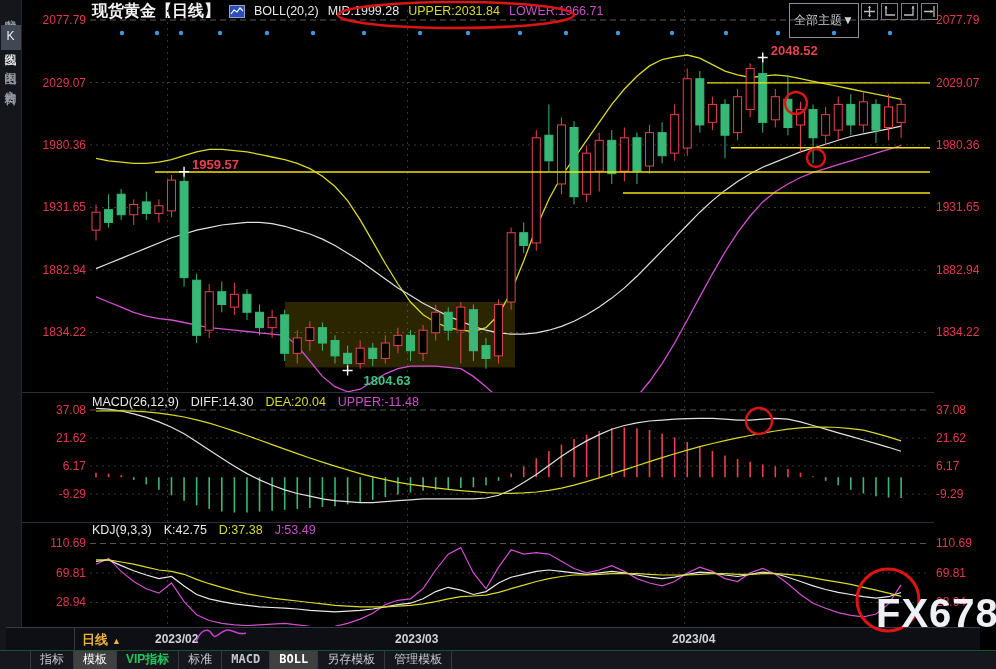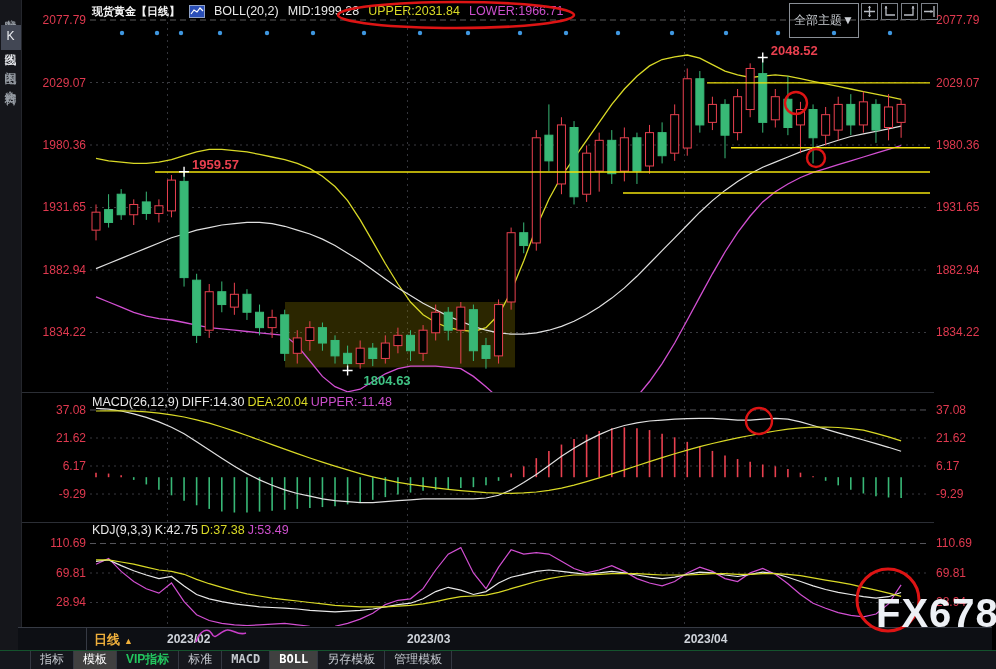--- a/index.html
+++ b/index.html
@@ -1,31 +1,31 @@
 <!DOCTYPE html>
 <html><head>
 <meta charset="utf-8">
 <style>
   html,body{margin:0;padding:0;background:#000;}
   body{width:996px;height:669px;position:relative;overflow:hidden;font-family:"Liberation Sans",sans-serif;}
   #sidebar{position:absolute;left:0;top:0;width:22px;height:650px;background:#15161b;border-right:1px solid #24262c;display:flex;flex-direction:column;align-items:center;padding-top:6px;gap:8px;z-index:2;box-sizing:border-box;}
   .side-tab{writing-mode:vertical-rl;text-orientation:upright;font-size:12px;letter-spacing:1px;color:#9aa0a8;padding:4px 1px;line-height:18px;}
   .side-tab.selected{background:#424754;color:#eceef2;}
   #header{position:absolute;left:92px;top:3px;height:16px;display:flex;align-items:center;gap:9px;font-size:12.5px;z-index:3;white-space:nowrap;}
-  .title{font-weight:bold;font-size:11px;color:#f2f2f2;}
+  .title{font-weight:bold;font-size:16px;color:#f2f2f2;}
   .c-white{color:#e8e8e8;} .c-yellow{color:#d9d926;} .c-magenta{color:#cc4fcc;}
   #theme-btn{position:absolute;left:789px;top:3px;border:1px solid #8a8f96;color:#cdd1d6;font-size:12px;padding:9px 4px;height:15px;line-height:15px;z-index:3;}
   #win-icons{position:absolute;left:861px;top:3px;display:flex;gap:3px;z-index:3;}
   .win-ic{width:15px;height:15px;border:1px solid #7a7f87;display:block;}
-  #macd-header,#kdj-header{position:absolute;left:92px;font-size:12.5px;display:flex;gap:3px;z-index:3;white-space:nowrap;align-items:flex-end;}
+  #macd-header,#kdj-header{position:absolute;left:92px;font-size:12.5px;display:flex;gap:12px;z-index:3;white-space:nowrap;align-items:flex-end;}
   #macd-header{top:395px;} #kdj-header{top:523px;}
   #ylabels span{position:absolute;font-size:12px;color:#e0394f;z-index:3;}
   .yl-left{left:28px;width:58px;text-align:right;}
   .yl-right{left:936px;}
-  #axis-row{position:absolute;left:18px;top:627px;width:974px;height:22px;background:#0d0f14;border-top:1px solid #363a44;z-index:2;}
+  #axis-row{position:absolute;left:6px;top:627px;width:974px;height:22px;background:#0d0f14;border-top:1px solid #363a44;z-index:2;}
   #period{position:absolute;left:76px;top:3px;color:#f0b03c;font-weight:bold;font-size:13px;}
   .tri{font-size:9px;margin-left:4px;}
   .month-label{position:absolute;top:4px;font-size:12px;color:#cfd3da;font-weight:bold;}
   .axis-div{position:absolute;left:68px;top:0;width:1px;height:22px;background:#363a44;}
   #toolbar{position:absolute;left:0;top:650px;width:996px;height:37px;background:#15171d;border-top:1px solid #14532d;display:flex;padding-left:30px;box-sizing:border-box;z-index:2;}
   .tb-item{font-size:12px;line-height:17px;padding:0 9px;color:#c4c8ce;border-right:1px solid #343842;}
   .tb-item:first-child{border-left:1px solid #343842;}
   .tb-item.selected{background:#404040;color:#fff;}
   .tb-item.accent{color:#22c55e;font-weight:bold;}
   .tb-item.mono{font-family:"DejaVu Sans Mono",monospace;font-weight:bold;}

